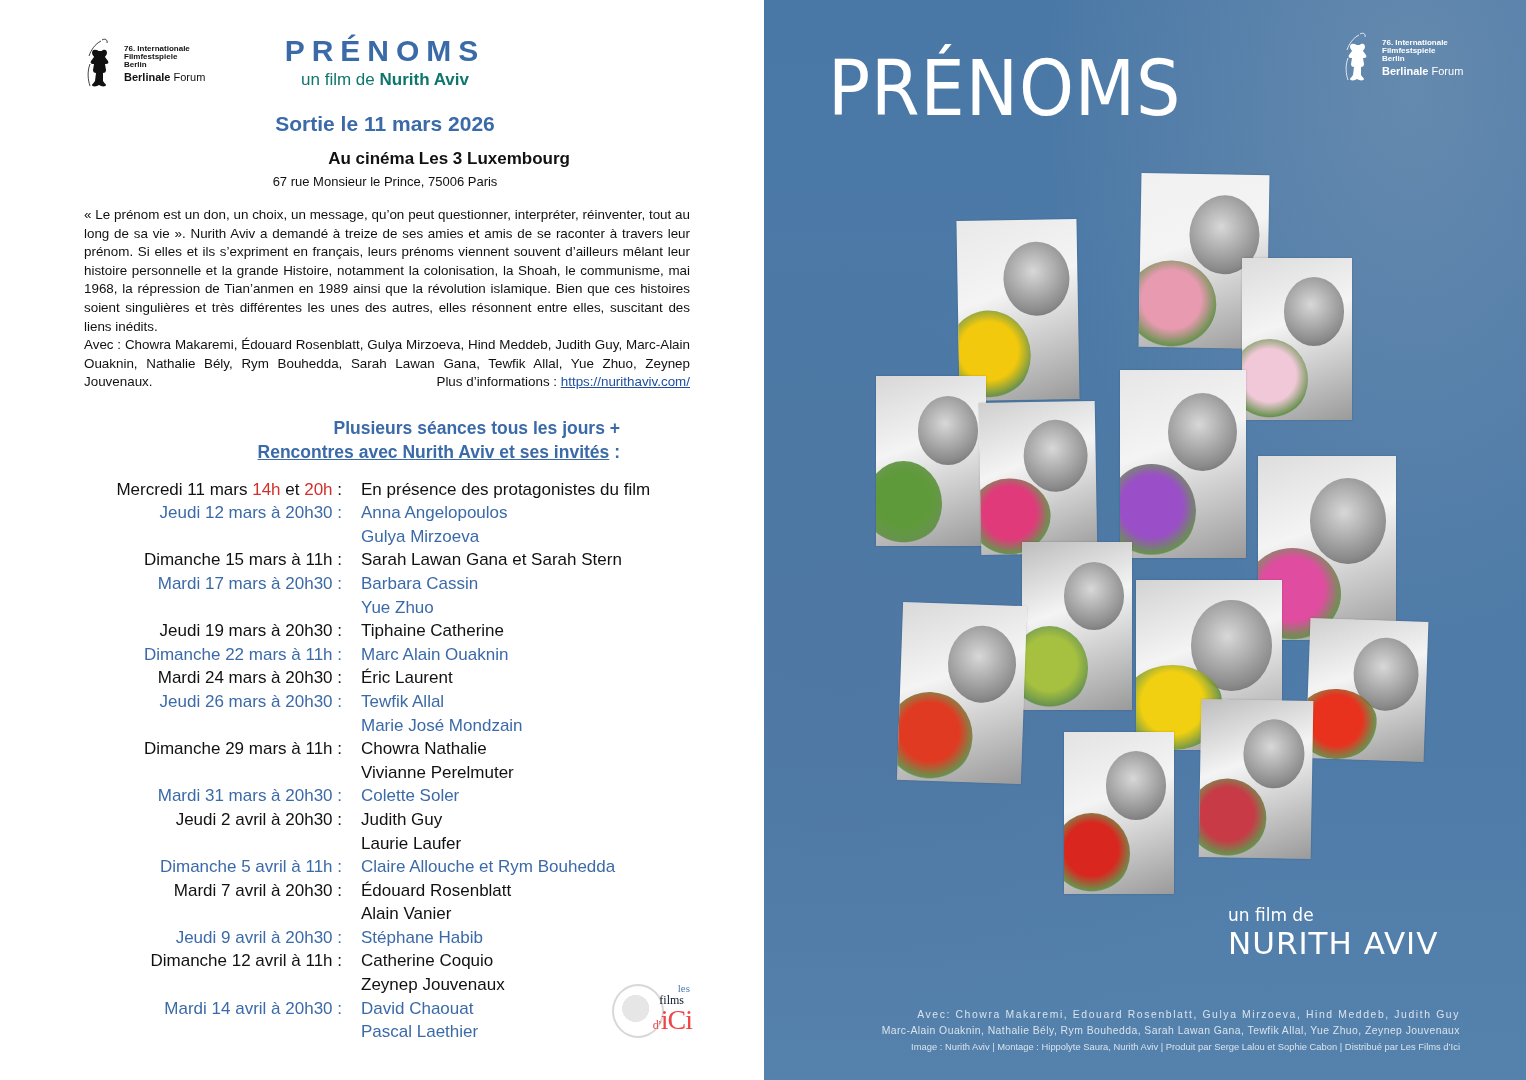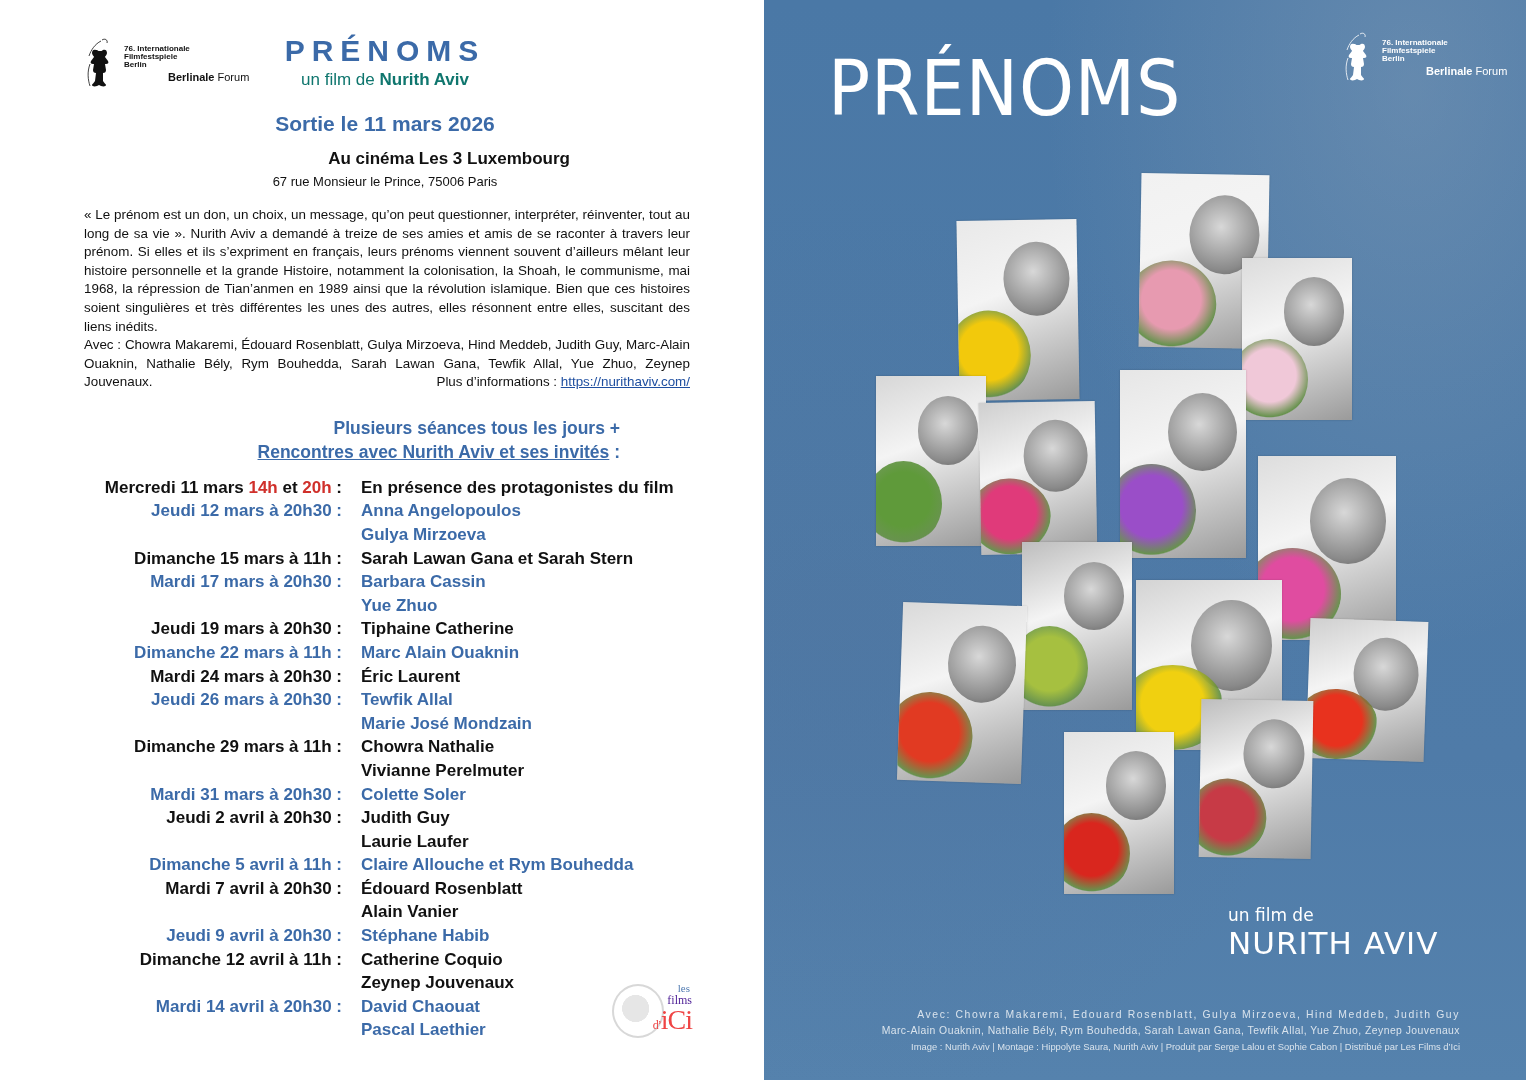--- a/index.html
+++ b/index.html
@@ -9,52 +9,52 @@
   
   .flyer { position: absolute; left: 0; top: 0; width: 764px; height: 1080px; background: #fff; }
 
   .berlinale { position: absolute; display: flex; align-items: center; gap: 10px; }
   .berlinale.left { left: 84px; top: 36px; }
   .bear { width: 30px; height: 56px; position: relative; }
   .bear svg { width: 100%; height: 100%; }
   .berl-text { font-family: "Liberation Sans", sans-serif; line-height: 1.05; }
   .berl-text .l1, .berl-text .l2, .berl-text .l3 { font-size: 8px; font-weight: bold; }
   .berl-text .l4 { font-size: 11px; margin-top: 2px; }
-  .berl-text .l4 b { font-weight: bold; margin-left: 44px; }
+  .berl-text .l4 b { font-weight: bold; }
   .berlinale.left .berl-text { color: #111; }
 
   .title-block { position: absolute; left: 230px; width: 310px; top: 34px; text-align: center; }
   .title-main { color: #3b6aa8; font-size: 30px; font-weight: bold; letter-spacing: 7px; }
   .title-sub { font-size: 17px; margin-top: 2px; color: #0f766e; }
   .title-sub b { font-weight: bold; }
 
   .release { position: absolute; left: 200px; width: 370px; top: 112px; text-align: center; color: #3b6aa8; font-size: 21px; font-weight: bold; }
   .cinema { position: absolute; left: 200px; width: 370px; top: 149px; text-align: right; font-size: 17px; font-weight: bold; }
   .address { position: absolute; left: 200px; width: 370px; top: 174px; text-align: center; font-size: 13px; }
 
   .synopsis { position: absolute; left: 84px; width: 606px; top: 206px; font-size: 13.4px; line-height: 18.6px; text-align: justify; color: #111; }
   .synopsis p { margin: 0; }
   .more-info { display: flex; justify-content: space-between; }
   .more-info a { color: #1f4fa0; text-decoration: underline; }
 
   .sessions-head { position: absolute; left: 150px; width: 470px; top: 416px; text-align: right; color: #3b6aa8; font-size: 17.5px; font-weight: bold; line-height: 24px; }
   .sessions-head .u { text-decoration: underline; }
 
   .schedule { position: absolute; left: 60px; top: 476px; width: 660px; }
-  .srow { display: flex; height: 23.6px; align-items: center; font-size: 17px; font-weight: bold; white-space: nowrap; }
+  .srow { display: flex; height: 23.6px; align-items: flex-end; font-size: 17px; font-weight: normal; white-space: nowrap; }
   .srow .date { width: 282px; text-align: right; padding-right: 0; }
   .srow .guest { padding-left: 19px; }
   .srow.blue { color: #3b6aa8; }
   .srow.black { color: #111; }
   .srow .red { color: #d0302b; }
 
   .filmsdici { position: absolute; left: 612px; top: 982px; width: 80px; height: 60px; }
   .filmsdici .circle { position: absolute; left: 0; top: 2px; width: 52px; height: 54px; border: 2px solid #d8d8d8; border-radius: 50%; background: radial-gradient(circle at 45% 45%, #e6e6e6 0 35%, transparent 36%); }
   .filmsdici .t1 { position: absolute; right: 2px; top: 0px; font-family: "Liberation Serif", serif; font-size: 11px; color: #4f79b0; }
-  .filmsdici .t2 { position: absolute; right: 0; top: 11px; font-family: "Liberation Serif", serif; font-size: 12px; color: #4c1d95; }
+  .filmsdici .t2 { position: absolute; right: 8px; top: 11px; font-family: "Liberation Serif", serif; font-size: 12px; color: #0f172a; }
   .filmsdici .t3 { position: absolute; right: 0px; top: 22px; font-family: Liberation Serif, serif; font-size: 28px; color: #ef4444; letter-spacing: -1px; }
   .filmsdici .t3 small { font-size: 12px; }
 
   
   .poster { position: absolute; left: 764px; top: 0; width: 762px; height: 1080px;
     background: linear-gradient(180deg, #4a78a6 0%, #4d7aa7 40%, #4f7ba8 70%, #5582ad 100%); overflow: hidden; }
   .poster::before { content: ""; position: absolute; inset: 0;
     background: radial-gradient(ellipse at 85% 8%, rgba(150,170,190,0.35), transparent 40%), radial-gradient(ellipse at 10% 60%, rgba(80,110,150,0.25), transparent 50%); }
   .poster-title { position: absolute; left: 64px; top: 44px; color: #fff; font-family: "DejaVu Sans", sans-serif; font-weight: 200; font-size: 76px; letter-spacing: 1px; transform: scaleX(0.92); transform-origin: left; font-weight: normal; -webkit-text-stroke: 0; }
   .berlinale.right { left: 578px; top: 30px; }

